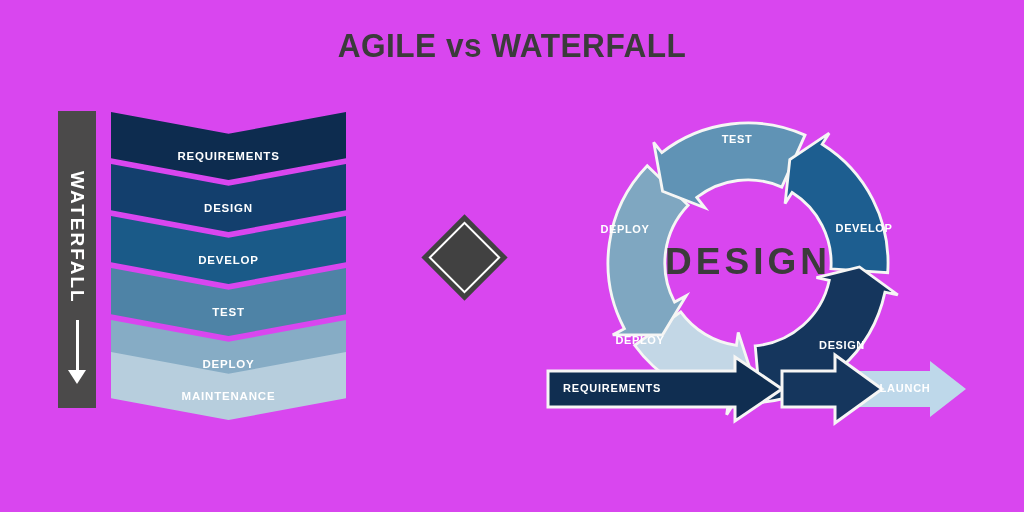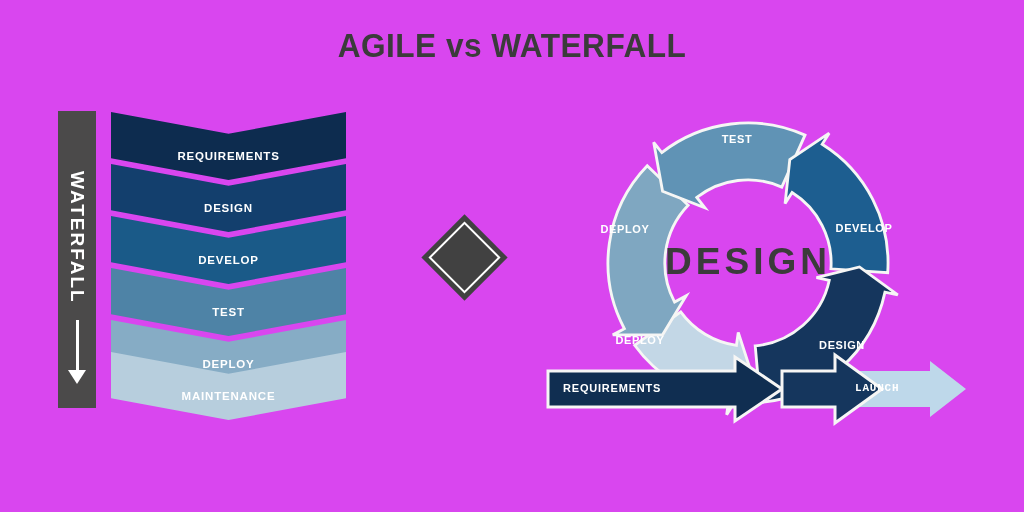--- a/index.html
+++ b/index.html
@@ -76,22 +76,22 @@
   .lbl-deploy{left:580px;top:223px;}
   .agile-center{
     position:absolute;left:648px;top:241px;width:200px;text-align:center;
     color:#3b3b3b;font-size:37px;font-weight:800;letter-spacing:4px;
   }
   .lbl-requirements{
     position:absolute;left:563px;top:382px;
     color:#fff;font-size:11px;font-weight:bold;letter-spacing:.8px;
   }
   .lbl-launch{
-    position:absolute;left:855px;top:382px;width:100px;text-align:left;
-    color:#fff;font-size:11px;font-weight:bold;letter-spacing:.8px;font-family:Liberation Mono, monospace;
+    position:absolute;left:855px;top:382px;width:100px;text-align:center;
+    color:#fff;font-size:11px;font-weight:bold;letter-spacing:.8px;
   }
 </style>
 </head>
 <body>
 
 <div class="canvas">
 
   <h1 class="page-title">AGILE vs WATERFALL</h1>
 
   <div class="wf-sidebar">

